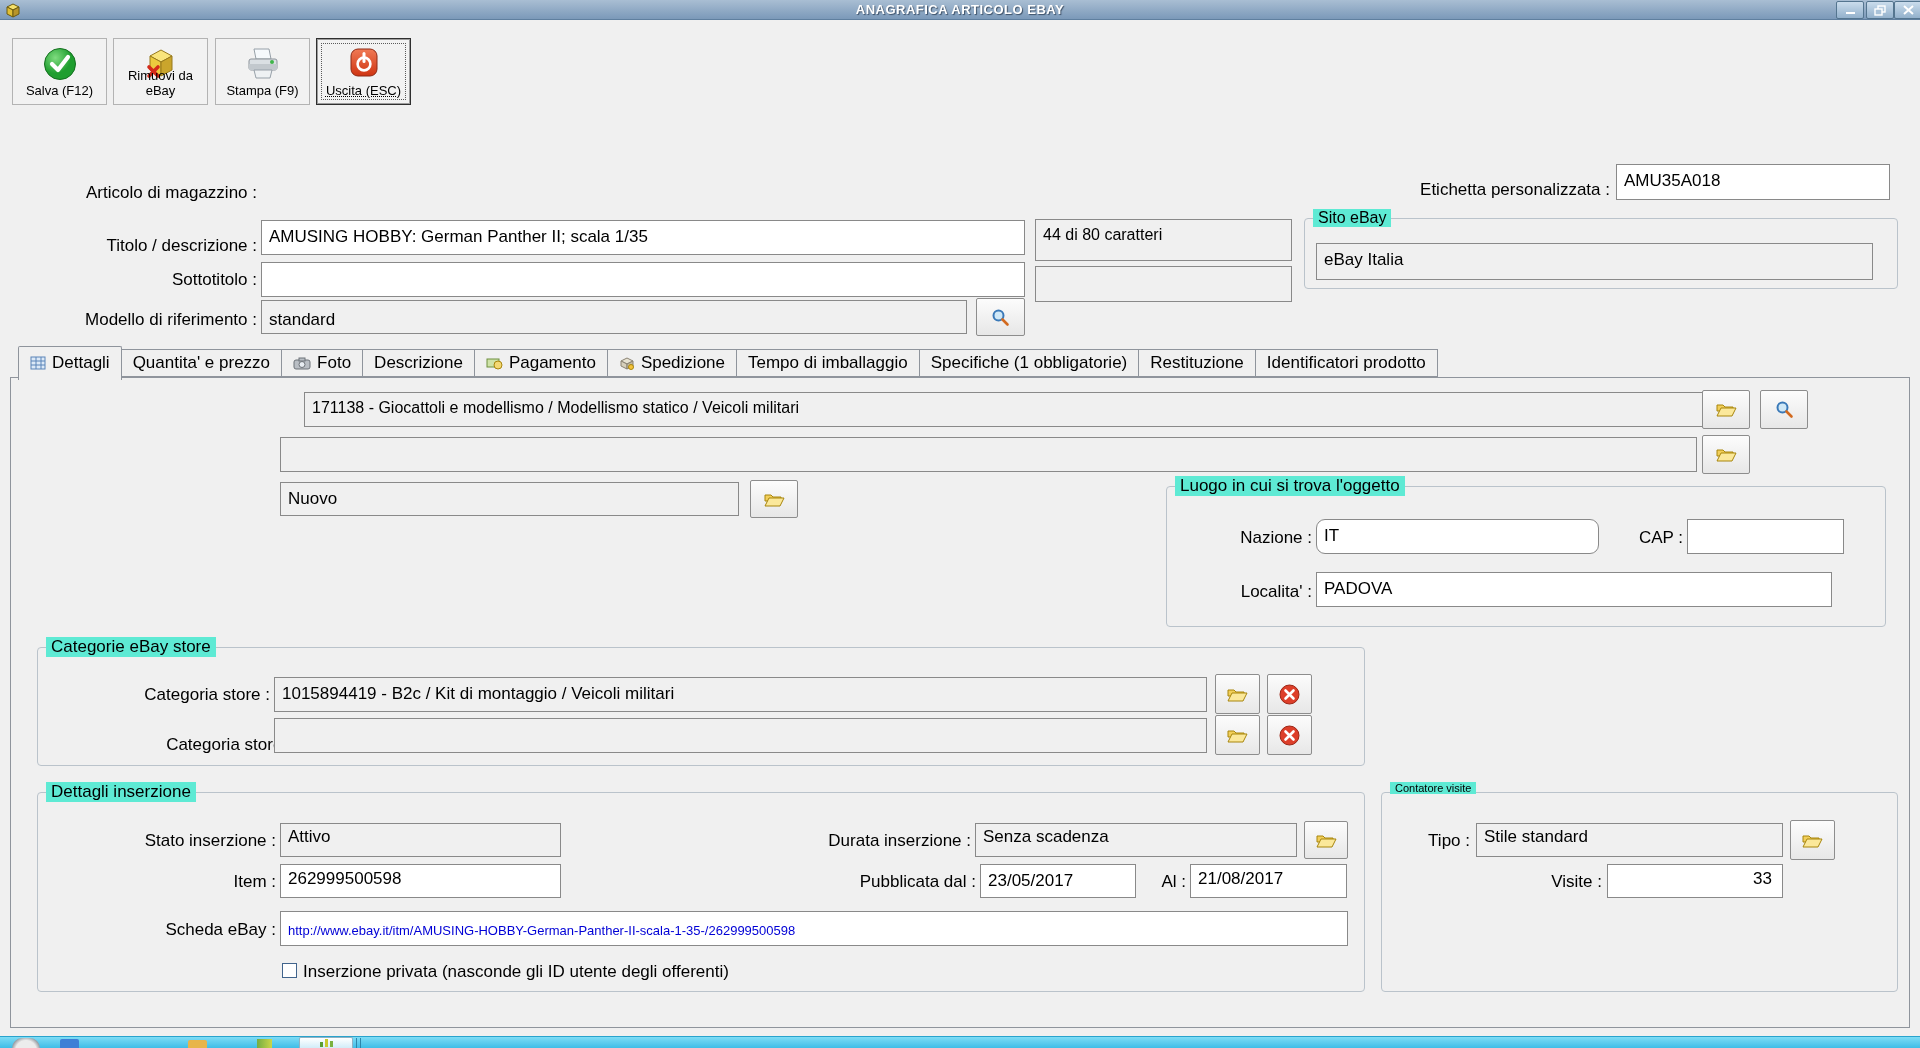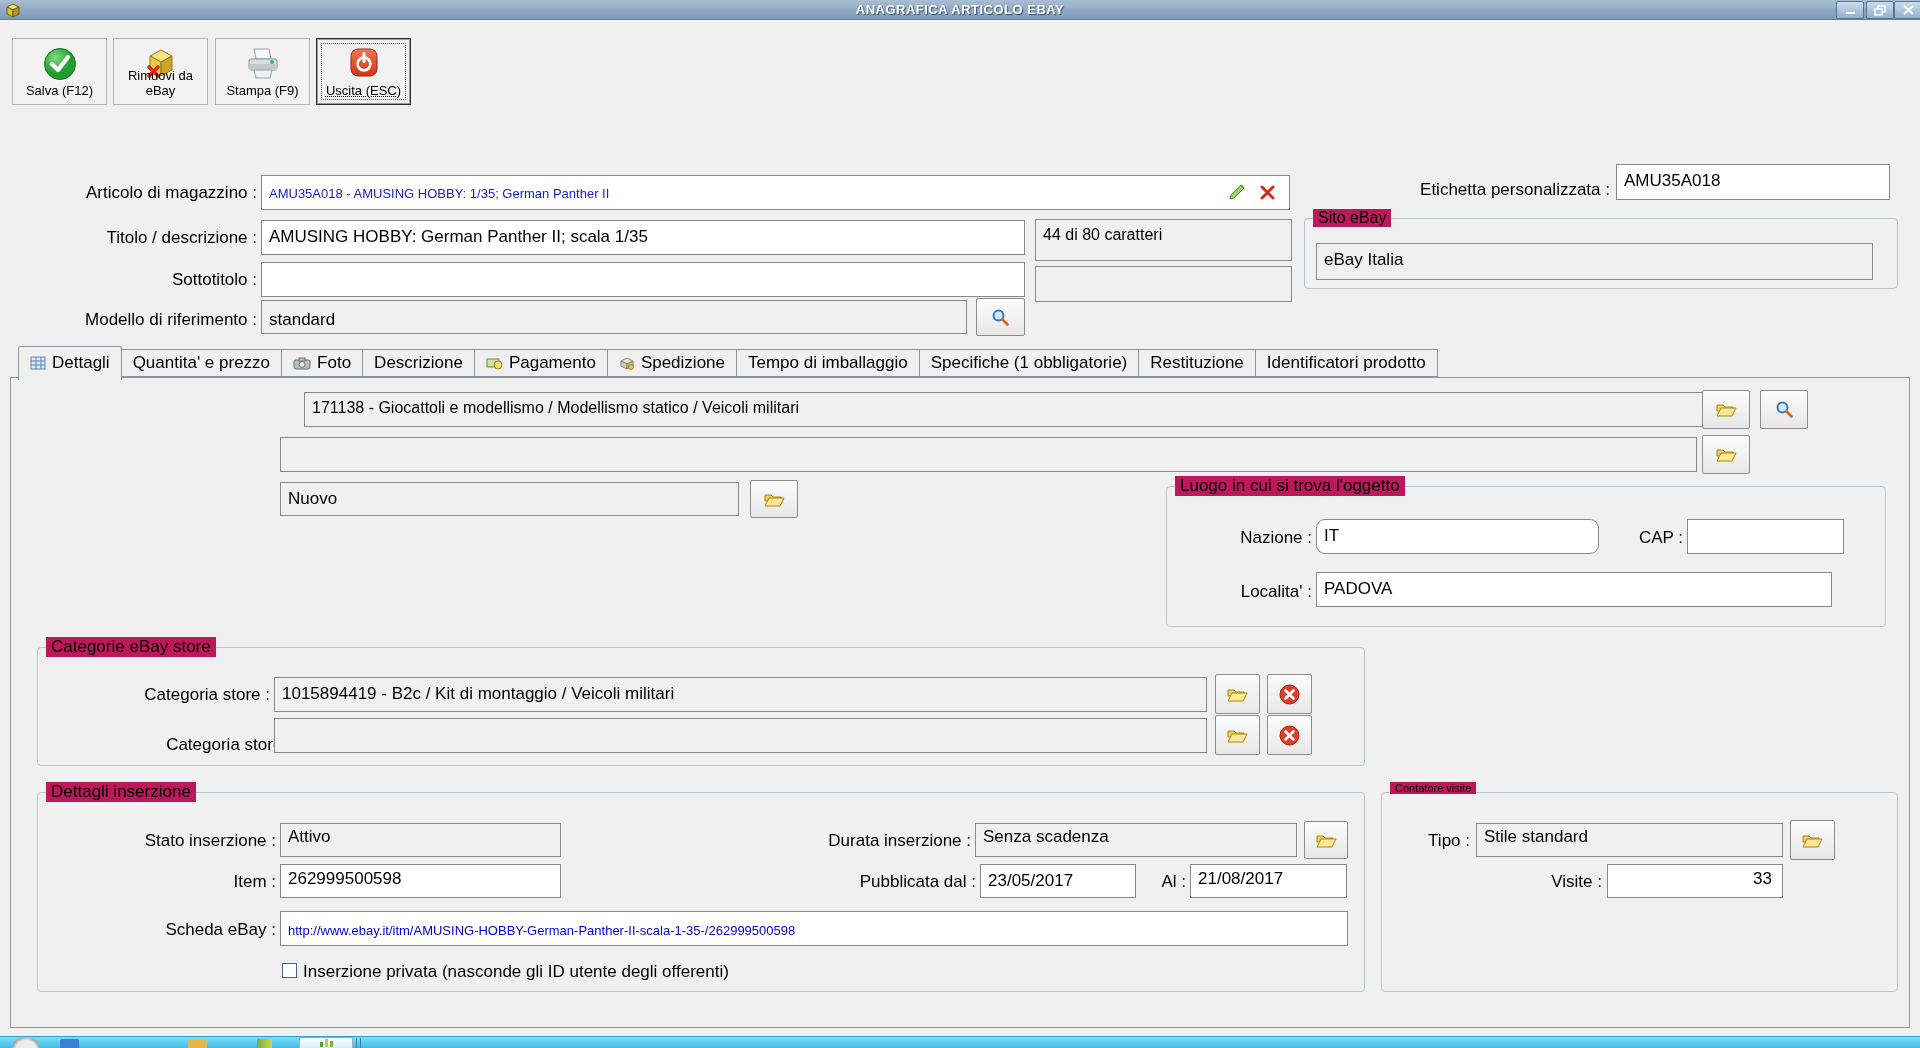--- a/index.html
+++ b/index.html
@@ -38,21 +38,21 @@
   .lbl { position:absolute; font-size:17px; text-align:right; white-space:nowrap; }
   .fld {
     position:absolute; background:#fff; border:1px solid #898989;
     font-size:17px; padding:6px 7px 0 7px; white-space:nowrap; overflow:hidden;
   }
   .fld.ro { background:#f0f0f0; }
   .fld.blue-sm { font-size:13px; color:#1822c8; padding-top:10px; }
   .fld.link { font-size:13px; color:#0000d6; padding-top:11px; }
   .fld.num { text-align:right; padding-right:10px; }
   .grp { position:absolute; border:1px solid #bac3cb; border-radius:4px; }
-  .grp-legend { position:absolute; font-size:16px; background:#be185d; padding:0 5px; white-space:nowrap; }
+  .grp-legend { position:absolute; font-size:16px; background:#5eead4; padding:0 5px; white-space:nowrap; }
   .sqbtn {
     position:absolute; background:linear-gradient(#fcfcfc,#e7e7e7);
     border:1px solid #8d8d8d; border-radius:2px;
     display:flex; align-items:center; justify-content:center;
   }
   
   .tabs { position:absolute; left:18px; top:345px; height:33px; display:flex; align-items:flex-end; z-index:5; }
   .tab {
     height:28px; margin-bottom:1px; padding:0 11px; font-size:17px;
     background:#f0f0f0; border:1px solid #8f949c; border-left:none;
@@ -159,39 +159,25 @@
           </defs>
         <rect x="4" y="3" width="26" height="27" rx="7" fill="url(#gR)" stroke="#8e2a16"></rect>
         <circle cx="17" cy="18" r="6.4" fill="none" stroke="#fff" stroke-width="2.6"></circle>
         <line x1="17" y1="7.5" x2="17" y2="15.5" stroke="#fff" stroke-width="3" stroke-linecap="round"></line>
       </svg>
     </span>
     <span class="cap" style="text-decoration:underline dotted 1px;">Uscita (ESC)</span>
   </div>
 
   <div class="lbl" style="left:0;top:183px;width:257px;">Articolo di magazzino :</div>
-  <div class="fld blue-sm" style="left:261px;top:175px;width:1029px;height:35px;">
-    <span>AMU35A018 - AMUSING HOBBY: 1/35; German Panther II</span>
-    <span style="position:absolute;right:42px;top:6px;">
-      <svg width="20" height="20" viewBox="0 0 20 20">
-        <path d="M3 17 l4 -1 10 -10 -3 -3 -10 10 z" fill="#9ed65f" stroke="#4c8a2a"></path>
-        <path d="M14 3 l3 3" stroke="#4c8a2a" stroke-width="1.5"></path>
-      </svg>
-    </span>
-    <span style="position:absolute;right:14px;top:9px;">
-      <svg width="15" height="15">
-          <path d="M2 2 L13 13 M13 2 L2 13" stroke="#d42a1a" stroke-width="3" stroke-linecap="round"></path>
-        </svg>
-    </span>
-  </div>
 
   <div class="lbl" style="left:1330px;top:180px;width:280px;">Etichetta personalizzata :</div>
   <div class="fld" style="left:1616px;top:164px;width:274px;height:36px;">AMU35A018</div>
 
-  <div class="lbl" style="left:0;top:228px;width:257px;padding-left:20px;">Titolo / descrizione :</div>
+  <div class="lbl" style="left:0;top:236px;width:257px;padding-left:20px;">Titolo / descrizione :</div>
   <div class="fld" style="left:261px;top:220px;width:764px;height:35px;">AMUSING HOBBY: German Panther II; scala 1/35</div>
   <div class="fld ro" style="left:1035px;top:219px;width:257px;height:42px;font-size:16px;">44 di 80 caratteri</div>
 
   <div class="grp" style="left:1304px;top:218px;width:594px;height:71px;">
     <span class="grp-legend" style="left:8px;top:-10px;">Sito eBay</span>
   </div>
   <div class="fld ro" style="left:1316px;top:243px;width:557px;height:37px;">eBay Italia</div>
 
   <div class="lbl" style="left:0;top:270px;width:257px;">Sottotitolo :</div>
   <div class="fld" style="left:261px;top:262px;width:764px;height:35px;"></div>

